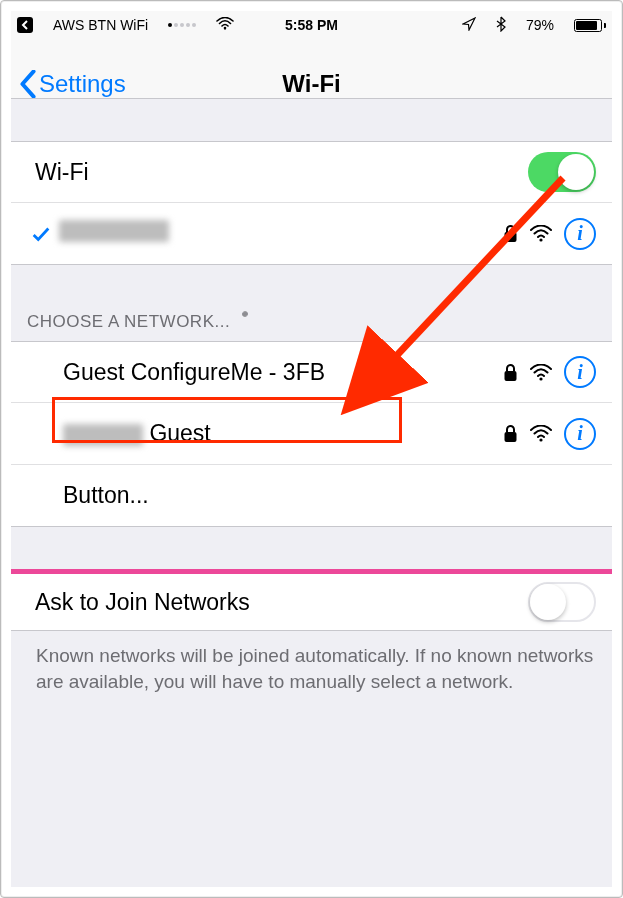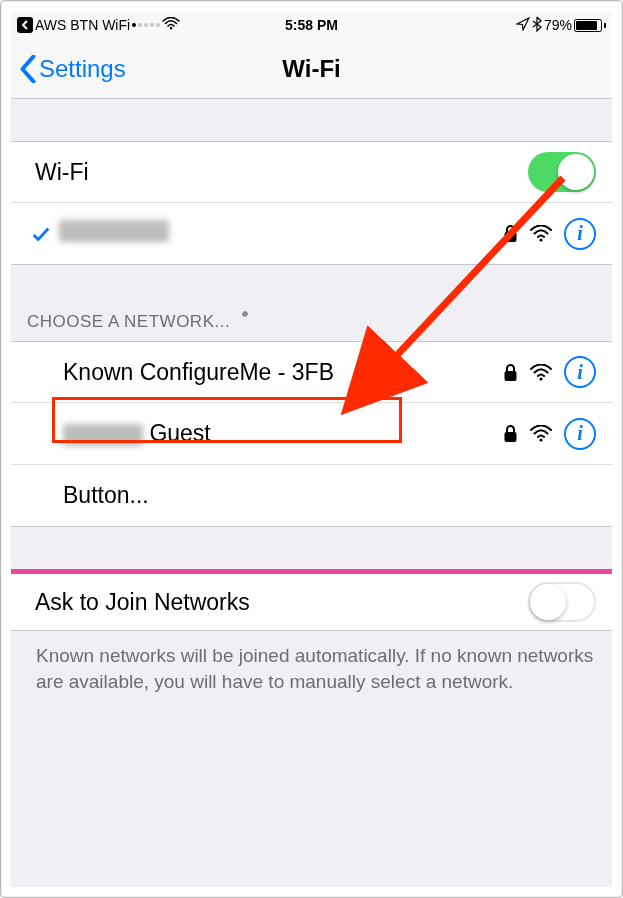--- a/index.html
+++ b/index.html
@@ -31,21 +31,21 @@
   .status-bar {
     height: 28px;
     background: #f8f8f8;
     display: flex;
     align-items: center;
     justify-content: space-between;
     font-size: 14px;
     padding: 0 6px;
     font-weight: 500;
   }
-  .status-left, .status-right { display: flex; align-items: center; gap: 2px; }
+  .status-left, .status-right { display: flex; align-items: center; gap: 20px; }
   .status-center { position: absolute; left: 0; right: 0; text-align: center; font-weight: 600; pointer-events:none;}
   .back-square {
     width: 16px; height: 16px; background:#000; border-radius:3px;
     display:flex; align-items:center; justify-content:center;
   }
   .back-square svg { width: 10px; height: 10px; fill:#fff; }
   .sig-dots { display:flex; gap:2px; align-items:flex-end; }
   .sig-dots span { width:4px; height:4px; border-radius:50%; background:#c7c7cc; }
   .sig-dots span.on { background:#000; }
   .battery {
@@ -56,21 +56,21 @@
   }
   .battery-fill { position:absolute; left:1px; top:1px; bottom:1px; background:#000; border-radius:1px; }
   .battery-tip { width:2px; height:5px; background:#000; border-radius:0 1px 1px 0; }
 
   
   .nav-bar {
     height: 60px;
     background: #f8f8f8;
     border-bottom: 1px solid #c7c7cc;
     display:flex;
-    align-items:center;
+    align-items:flex-end;
     position:relative;
     padding: 0 8px;
   }
   .nav-back {
     display:flex; align-items:center; color:#007aff; font-size:24px; gap:2px;
   }
   .nav-back svg { width:18px; height:28px; fill:#007aff; }
   .nav-title {
     position:absolute; left:0; right:0; text-align:center; font-size:24px; font-weight:600;
     pointer-events:none;
@@ -270,21 +270,21 @@
       <span style="transform:translate(-50%,-50%) rotate(210deg) translateY(-8px);opacity:.8"></span>
       <span style="transform:translate(-50%,-50%) rotate(240deg) translateY(-8px);opacity:.9"></span>
       <span style="transform:translate(-50%,-50%) rotate(270deg) translateY(-8px);opacity:1"></span>
       <span style="transform:translate(-50%,-50%) rotate(300deg) translateY(-8px);opacity:.2"></span>
       <span style="transform:translate(-50%,-50%) rotate(330deg) translateY(-8px);opacity:.22"></span>
     </span>
   </div>
 
   <div>
     <div class="cell" id="net0" style="padding-left:52px">
-      <span class="label">Known ConfigureMe - 3FB</span>
+      <span class="label">Guest ConfigureMe - 3FB</span>
       <span class="accessories">
         <span class="lock-icon">
           <svg width="15" height="19" viewBox="0 0 15 19">
                 <rect x="1.5" y="8" width="12" height="10" rx="2" fill="#000"></rect>
                 <path d="M4 8 V5.5 a3.5 3.5 0 0 1 7 0 V8" stroke="#000" stroke-width="2" fill="none"></path>
               </svg>
         </span>
         <span class="wifi-icon">
           <svg width="22" height="17" viewBox="0 0 22 17">
                 <path d="M1 5 Q11 -4 21 5 M4.5 8.5 Q11 2 17.5 8.5 M8 12 Q11 9 14 12" stroke="#000" stroke-width="2" fill="none" stroke-linecap="round"></path>

